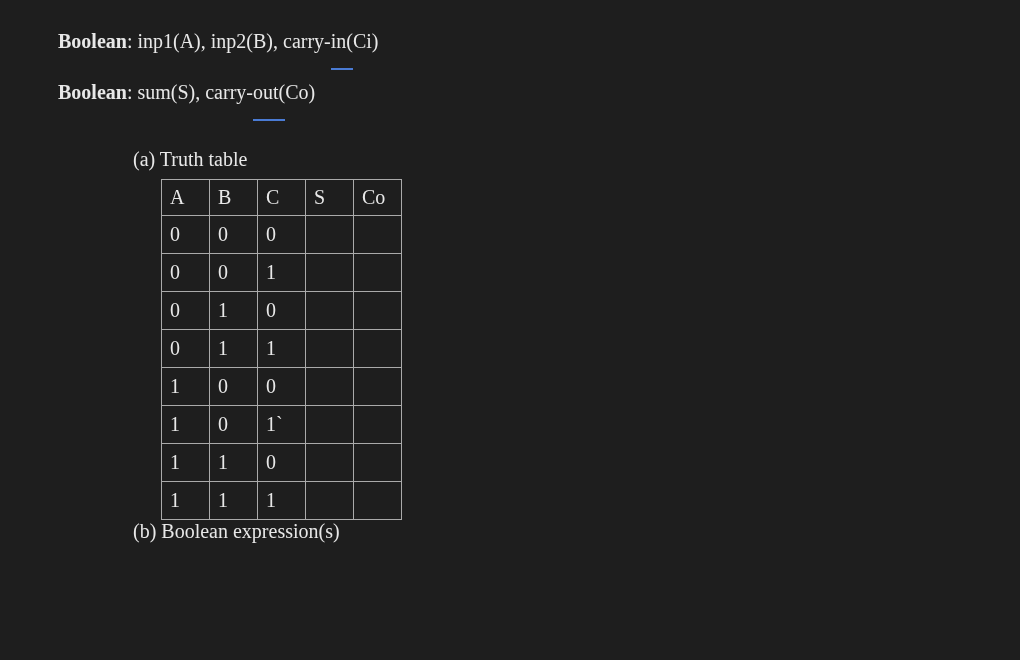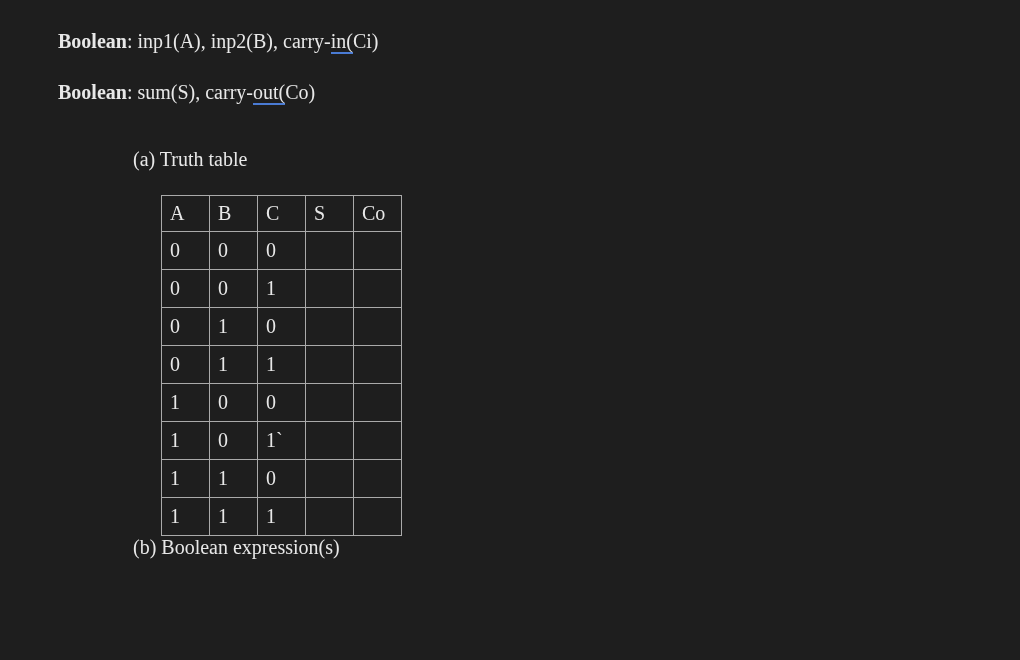--- a/index.html
+++ b/index.html
@@ -18,26 +18,26 @@
       padding-left: 58px;
     }
     .line {
       margin-bottom: 28px;
     }
     .bold {
       font-weight: bold;
     }
     .spell-underline {
       border-bottom: 2px solid #4a7bd4;
-      padding-bottom: 0px;
+      padding-bottom: 16px;
     }
     .section-label {
       margin-top: 44px;
       margin-left: 75px;
-      margin-bottom: 24px;
+      margin-bottom: 8px;
     }
     .section-label-b {
       margin-left: 75px;
     }
     .truth-table {
       margin-left: 103px;
       border-collapse: collapse;
       border: 1px solid #aaa;
     }
     .truth-table th,

